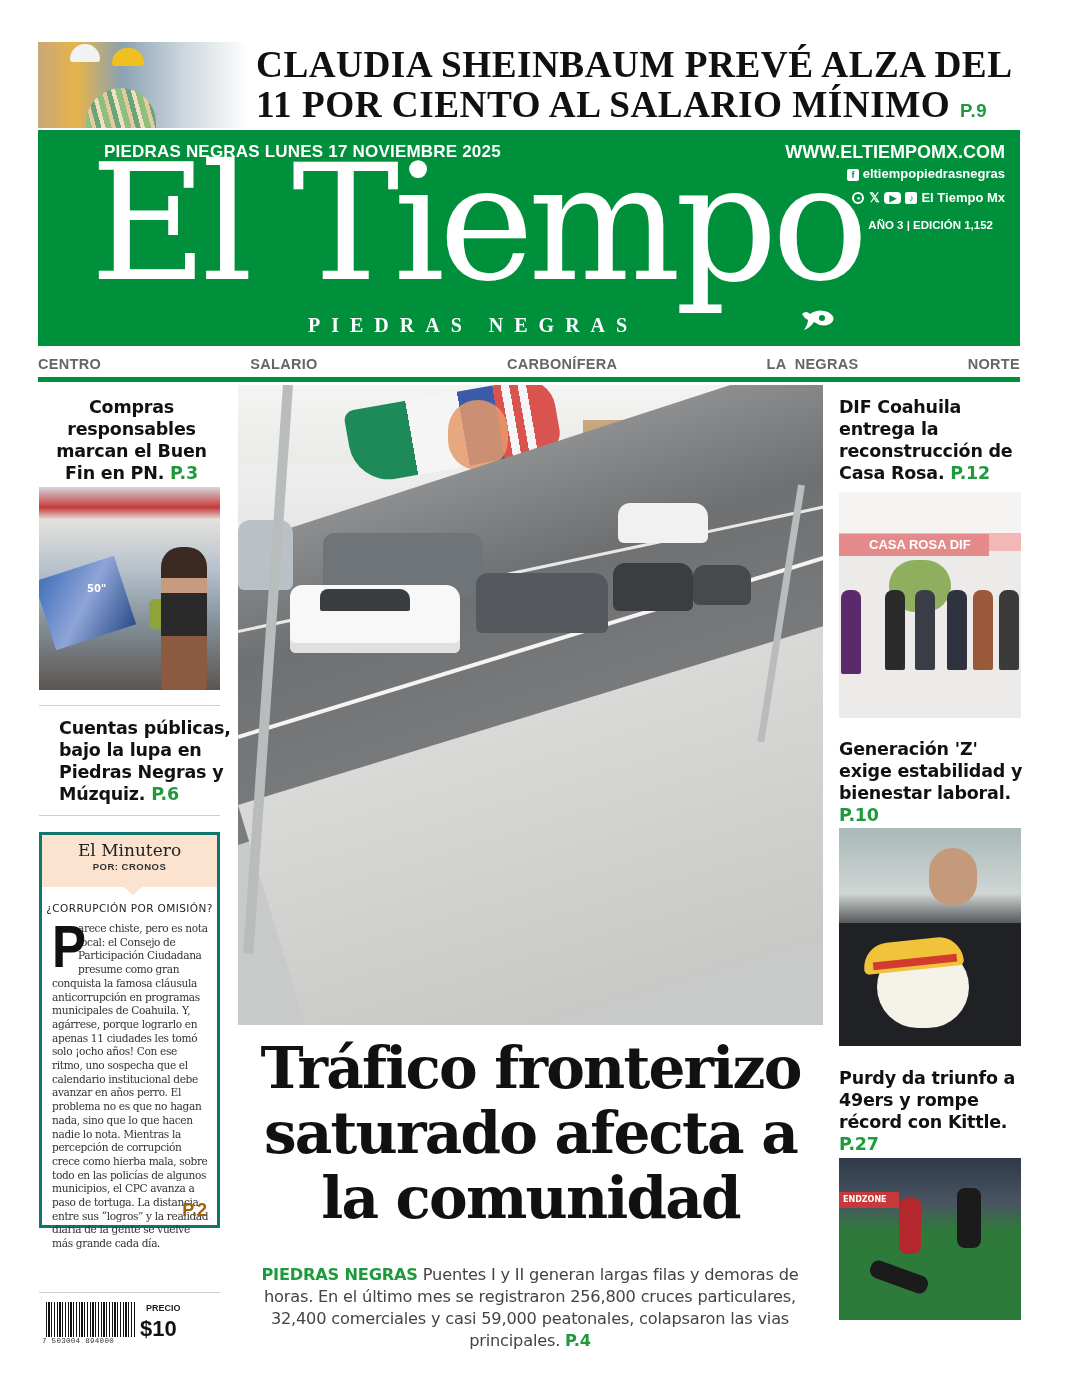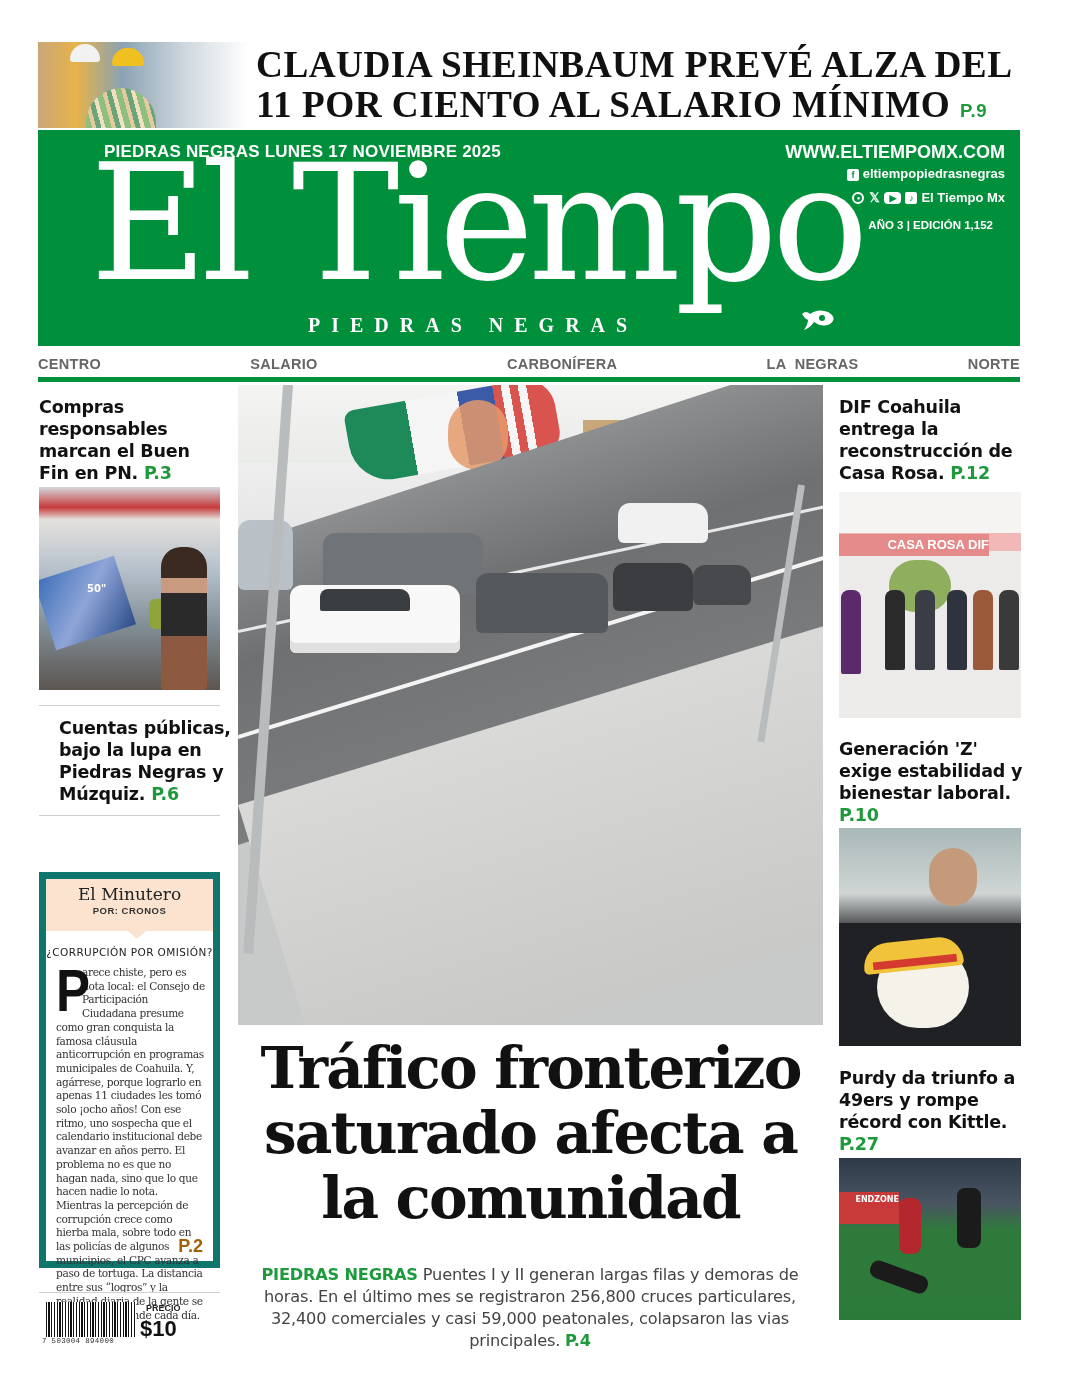--- a/index.html
+++ b/index.html
@@ -39,33 +39,33 @@
   
   .nav { left: 38px; top: 352px; width: 982px; height: 24px; display: flex; justify-content: space-between; align-items: center;
     font-family: "Liberation Sans", sans-serif; font-weight: bold; font-size: 14.5px; color: #666; letter-spacing: 0.3px; }
   .nav a { color: #666; text-decoration: none; }
   .nav-rule { left: 38px; top: 377px; width: 982px; height: 5px; background: #008f3a; }
 
   
   .side-head { font-family: "DejaVu Sans", sans-serif; font-weight: bold; font-size: 17.5px; line-height: 22px; color: #111; letter-spacing: -0.2px; }
   .side-head .pg { color: #1e9a3c; }
 
-  .photo { overflow: hidden; text-align: right; }
+  .photo { overflow: hidden; }
   .rule { height: 1px; background: #cfcfcf; }
 
   
   .buenfin { left: 39px; top: 487px; width: 181px; height: 203px;
     background: linear-gradient(180deg, #d4d7dc 0%, #c63a3a 10%, #e4e1dd 16%, #b7c2cc 40%, #7f8b93 70%, #5c5550 100%); }
   .buenfin .tv { position: absolute; left: 4px; top: 80px; width: 84px; height: 72px; background: linear-gradient(135deg, #3d6fb8, #8fa5d8 50%, #2c4d8a); transform: rotate(-18deg); }
   .buenfin .tvtxt { position: absolute; left: 48px; top: 96px; color: #fff; font-size: 10px; font-weight: bold; }
   .buenfin .person { position: absolute; left: 122px; top: 60px; width: 46px; height: 143px; background: linear-gradient(180deg, #3a2a22 0 22%, #c89a80 22% 32%, #2a2a2a 32% 62%, #8b5a40 62% 100%); border-radius: 20px 20px 4px 4px; }
   .buenfin .bag { position: absolute; left: 110px; top: 112px; width: 24px; height: 30px; background: #8ea43a; border-radius: 6px; }
 
   
-  .minutero { left: 39px; top: 872px; width: 181px; height: 396px; border: 7px solid #0f766e; background: #fff; }
+  .minutero { left: 39px; top: 832px; width: 181px; height: 396px; border: 3px solid #0f766e; background: #fff; }
   .min-head { height: 52px; background: #fbe3cf; text-align: center; padding-top: 4px; position: relative; }
   .min-head::after { content: ""; position: absolute; left: 82px; bottom: -8px; border-left: 9px solid transparent; border-right: 9px solid transparent; border-top: 8px solid #fbe3cf; }
   .min-title { font-family: "DejaVu Serif", serif; font-size: 17px; line-height: 22px; color: #222; }
   .min-by { font-family: "Liberation Sans", sans-serif; font-weight: bold; font-size: 9.5px; color: #333; letter-spacing: 0.5px; }
   .min-q { margin-top: 14px; text-align: center; font-family: "DejaVu Sans", sans-serif; font-size: 10.5px; line-height: 15px; letter-spacing: 0.4px; color: #222; }
   .min-body { margin: 6px 8px 0 10px; font-family: "DejaVu Serif", serif; font-size: 10.6px; line-height: 13.7px; color: #333; letter-spacing: -0.35px; }
   .dropcap { float: left; font-family: "Liberation Sans", sans-serif; font-weight: bold; font-size: 60px; line-height: 46px; height: 46px; margin: 2px 2px 0 0; color: #111; transform: scaleX(0.85); transform-origin: left; width: 24px; }
   .min-pg { position: absolute; right: 10px; bottom: 4px; font-family: "Liberation Sans", sans-serif; font-weight: bold; font-size: 18px; color: #a16207; }
 
   
@@ -117,21 +117,21 @@
   .genz { left: 839px; top: 828px; width: 182px; height: 218px; background: linear-gradient(180deg, #a9b8b8 0, #cfd6d4 30%, #4a4b4e 45%, #2a2b2e 100%); }
   .genz .flag { position: absolute; left: 0; top: 95px; width: 182px; height: 123px; background: #202124; }
   .genz .skull { position: absolute; left: 38px; top: 118px; width: 92px; height: 82px; border-radius: 46px; background: #f5f2ea; }
   .genz .hat { position: absolute; left: 24px; top: 112px; width: 100px; height: 30px; border-radius: 50px 50px 10px 10px; background: #f1c33a; transform: rotate(-6deg); }
   .genz .band { position: absolute; left: 34px; top: 130px; width: 84px; height: 8px; background: #d33b2f; transform: rotate(-6deg); }
   .genz .face { position: absolute; left: 90px; top: 20px; width: 48px; height: 58px; border-radius: 24px; background: #c49a7a; }
   .purdy { left: 839px; top: 1158px; width: 182px; height: 162px; background: linear-gradient(180deg, #2e3a48 0, #4a5563 28%, #2f7a3a 45%, #2c7a3a 100%); }
   .purdy .p1 { position: absolute; left: 60px; top: 40px; width: 22px; height: 56px; background: #b3272d; border-radius: 8px; }
   .purdy .p2 { position: absolute; left: 118px; top: 30px; width: 24px; height: 60px; background: #1b1b1b; border-radius: 8px; }
   .purdy .p3 { position: absolute; left: 30px; top: 110px; width: 60px; height: 18px; background: #1b1b1b; border-radius: 8px; transform: rotate(20deg); }
-  .purdy .ad { position: absolute; left: 0; top: 34px; width: 60px; height: 32px; background: #c83a3a; color: #fff; font-size: 8px; font-weight: bold; padding-left: 4px; line-height: 16px; }
+  .purdy .ad { position: absolute; left: 0; top: 34px; width: 60px; height: 16px; background: #c83a3a; color: #fff; font-size: 8px; font-weight: bold; padding-left: 4px; line-height: 16px; }
 </style>
 </head>
 <body>
 
 <div class="abs teaser-photo photo">
   <div class="hat1"></div>
   <div class="hat2"></div>
   <div class="fan"></div>
 </div>
 <div class="abs teaser-title">
@@ -162,21 +162,21 @@
 
 <div class="abs nav">
   <a>CENTRO</a>
   <a style="margin-left:40px">SALARIO</a>
   <a style="margin-left:80px">CARBONÍFERA</a>
   <a style="margin-left:40px;white-space:pre">LA  NEGRAS</a>
   <a>NORTE</a>
 </div>
 <div class="abs nav-rule"></div>
 
-<div class="abs side-head" style="left:39px; top:396px; width:185px;">
+<div class="abs side-head" style="left:39px; top:396px; width:185px;text-align:center;">
   <span>Compras responsables marcan el Buen Fin en PN.</span>
   <span class="pg">P.3</span>
 </div>
 <div class="abs buenfin photo">
   <div class="tv"></div>
   <div class="tvtxt">50"</div>
   <div class="bag"></div>
   <div class="person"></div>
 </div>
 <div class="abs rule" style="left:39px; top:705px; width:181px;"></div>

